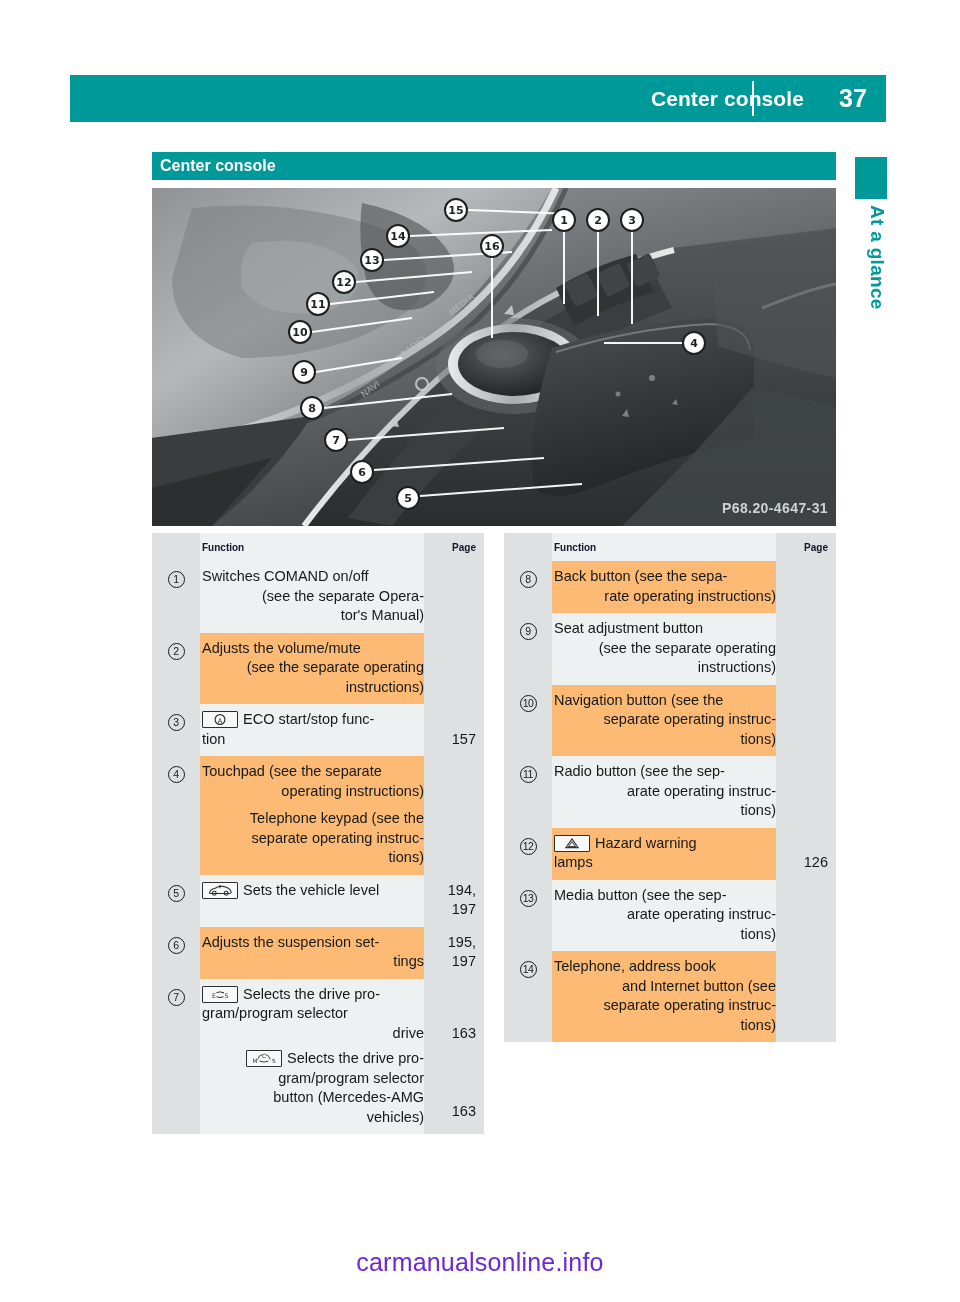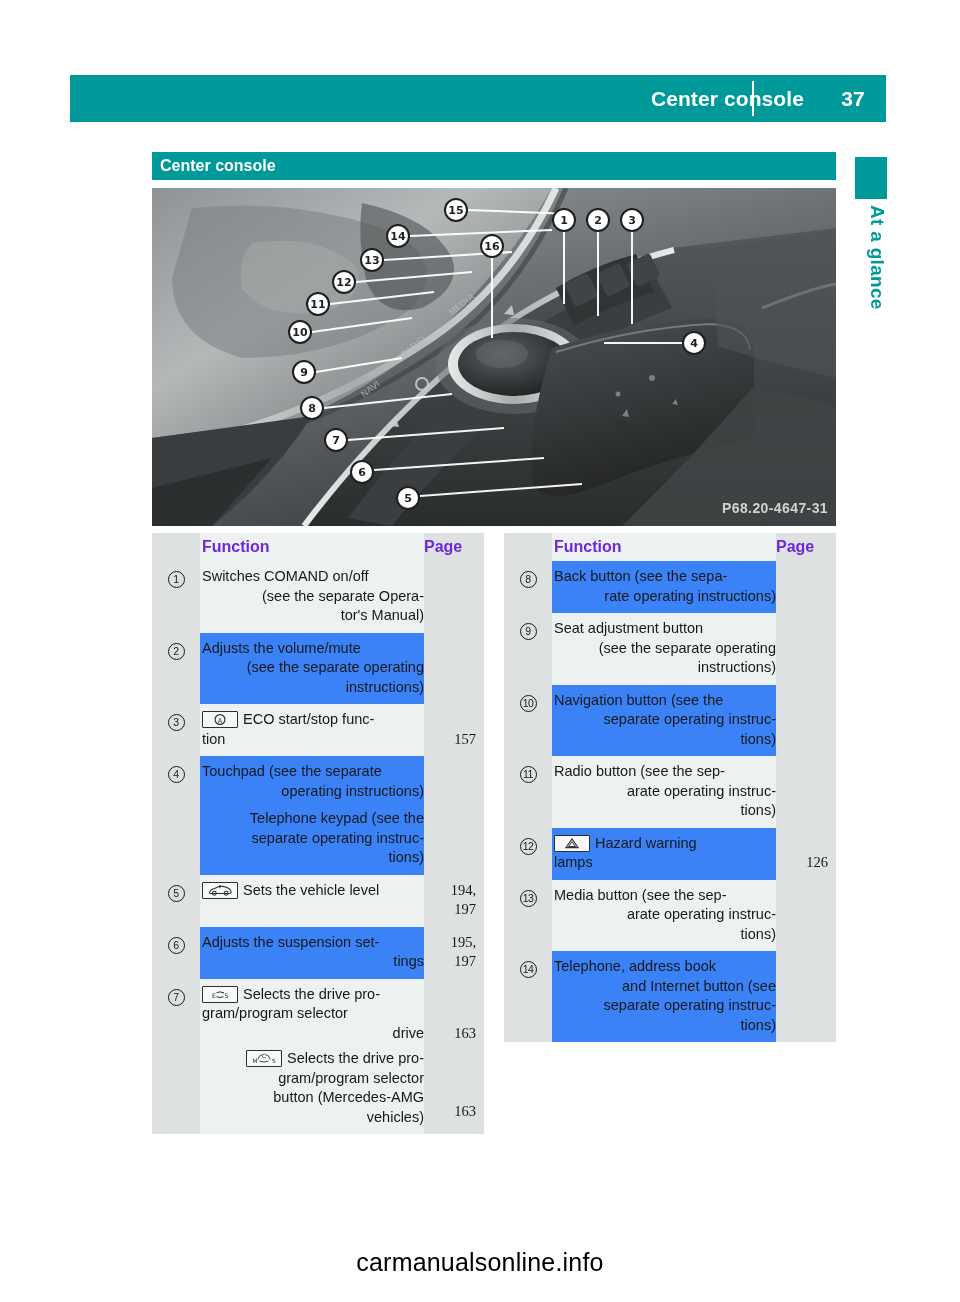--- a/index.html
+++ b/index.html
@@ -22,21 +22,21 @@
     color: #ffffff; font-size: 21px; font-weight: bold;
     letter-spacing: .1px; padding-right: 16px; white-space: nowrap;
   }
   .runhead-sep {
     position: absolute; right: 66px; top: 6px;
     width: 2px; height: 35px; background: #ffffff;
   }
   .runhead-page {
     position: absolute; left: 820px; top: 75px;
     width: 66px; height: 47px; background: #009999;
-    color: #fff; font-size: 21px; font-weight: bold;
+    color: #fff; font-size: 25px; font-weight: bold;
     display: flex; align-items: center; justify-content: center;
   }
 
   
   .tabmark {
     position: absolute; left: 855px; top: 157px;
     width: 32px; height: 42px; background: #009999;
   }
   .tabtext {
     position: absolute; left: 848px; top: 205px;
@@ -78,42 +78,42 @@
     width: 684px; display: flex; gap: 20px;
   }
   .tbl { width: 332px; }
   table { width: 100%; border-collapse: collapse; table-layout: fixed; }
   col.c-num  { width: 48px; }
   col.c-fn   { width: 224px; }
   col.c-pg   { width: 60px; }
 
   thead th {
     background: #dde1e2; height: 28px;
-    font-size: 16px; font-weight: bold; color: #6d28d9;
+    font-size: 10px; font-weight: bold; color: #0f172a;
     text-align: left; vertical-align: middle;
   }
   thead th.h-num { background: #dde1e2; }
   thead th.h-fn  { background: #eef1f1; padding-left: 2px; }
-  thead th.h-pg  { background: #dde1e2; text-align: right; padding-right: 24px; }
+  thead th.h-pg  { background: #dde1e2; text-align: right; padding-right: 8px; }
 
   tbody td {
     vertical-align: top; font-size: 14.5px; color: #16191a;
     line-height: 19.5px; padding-top: 6px; padding-bottom: 7px;
   }
   tr.sh td { background: #dde1e2; }
   tr.lt td { background: #eef1f1; }
   tr.sh td.c1, tr.lt td.c1 { background: #dde1e2; }
   tr.sh td.c3, tr.lt td.c3 { background: #dde1e2; }
   tr.lt td.c2 { background: #eef1f1; }
-  tr.sh td.c2 { background: #3b82f6; }
+  tr.sh td.c2 { background: #fdba74; }
 
   td.c1 { text-align: center; padding-top: 8px; }
   td.c2 { padding-left: 2px; }
   td.c3 { text-align: right; padding-right: 8px; white-space: nowrap; }
-  td.c3 .pgline { display:block;font-family:Liberation Serif, serif; }
+  td.c3 .pgline { display:block; }
   td.c3 .pgspacer { display:block; height: 19.5px; }
 
   .marker {
     display: inline-block; width: 17px; height: 17px;
     border: 1.4px solid #16191a; border-radius: 50%;
     font-size: 10.5px; line-height: 14.5px; text-align: center;
     color: #16191a; font-family: "Liberation Sans", sans-serif;
     letter-spacing: -0.5px;
   }
 
@@ -130,21 +130,21 @@
   .pict-es  { width: 36px; }
   .pict-mcs { width: 36px; }
   .pict-haz { width: 36px; }
 
   .rowtxt { display: block; }
   .rowtxt + .rowtxt { margin-top: 0; text-align: right; }
 
   
   .watermark {
     position: absolute; left: 0; top: 1248px; width: 960px;
-    text-align: center; color: #000000; font-size: 25px;
+    text-align: center; color: #6d28d9; font-size: 25px;
     letter-spacing: .2px;
   }
 </style>
 </head>
 <body>
 
 <div class="page">
 
   <div class="runhead">
     <span class="runhead-title">Center console</span>

